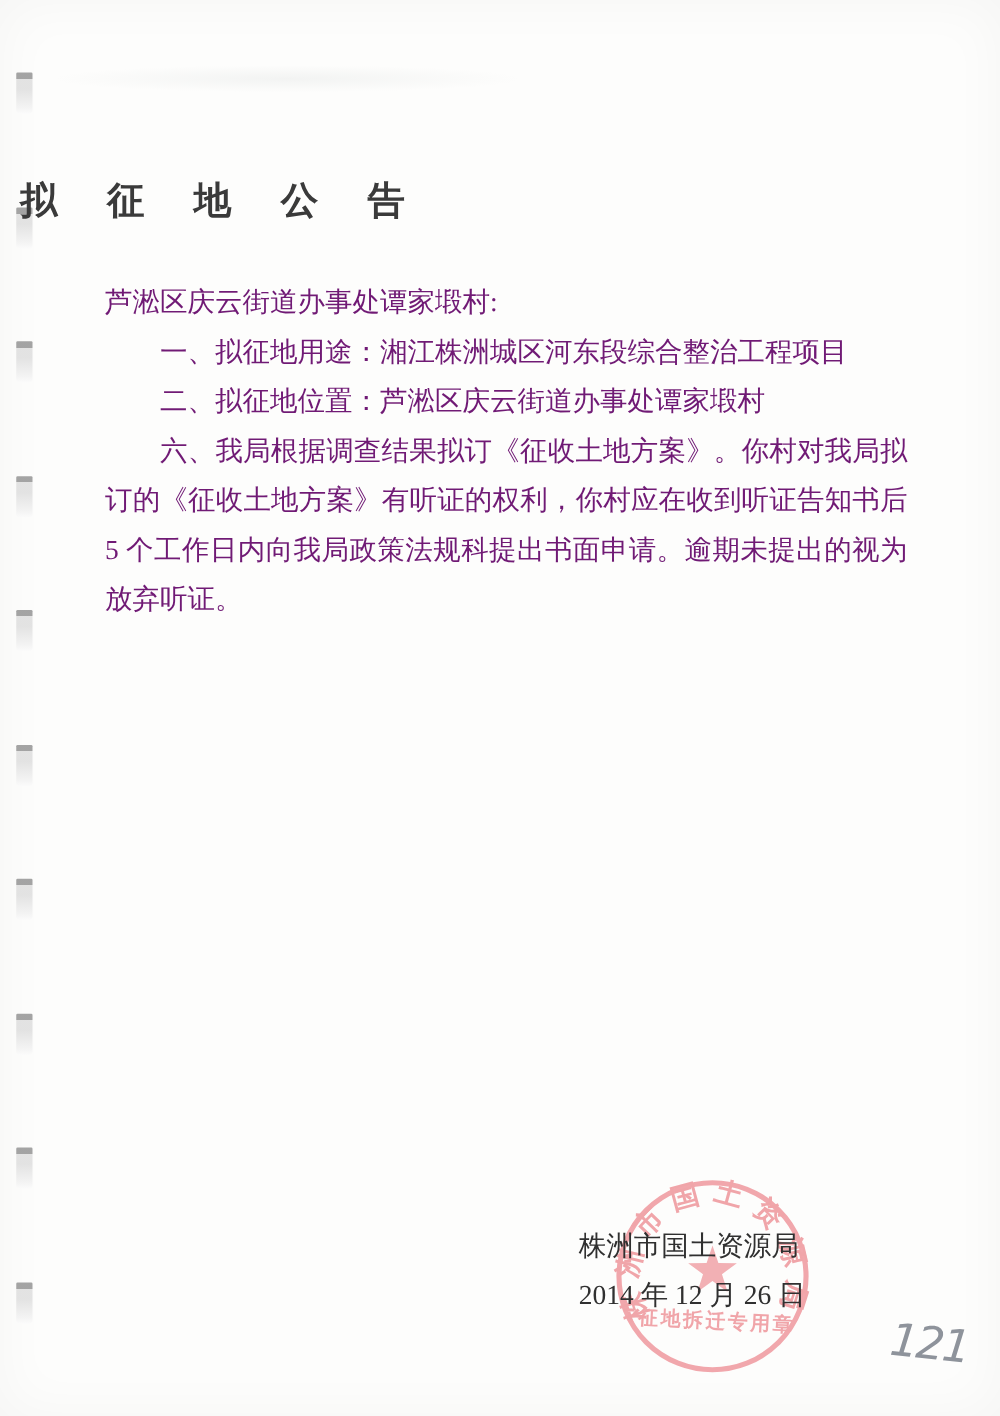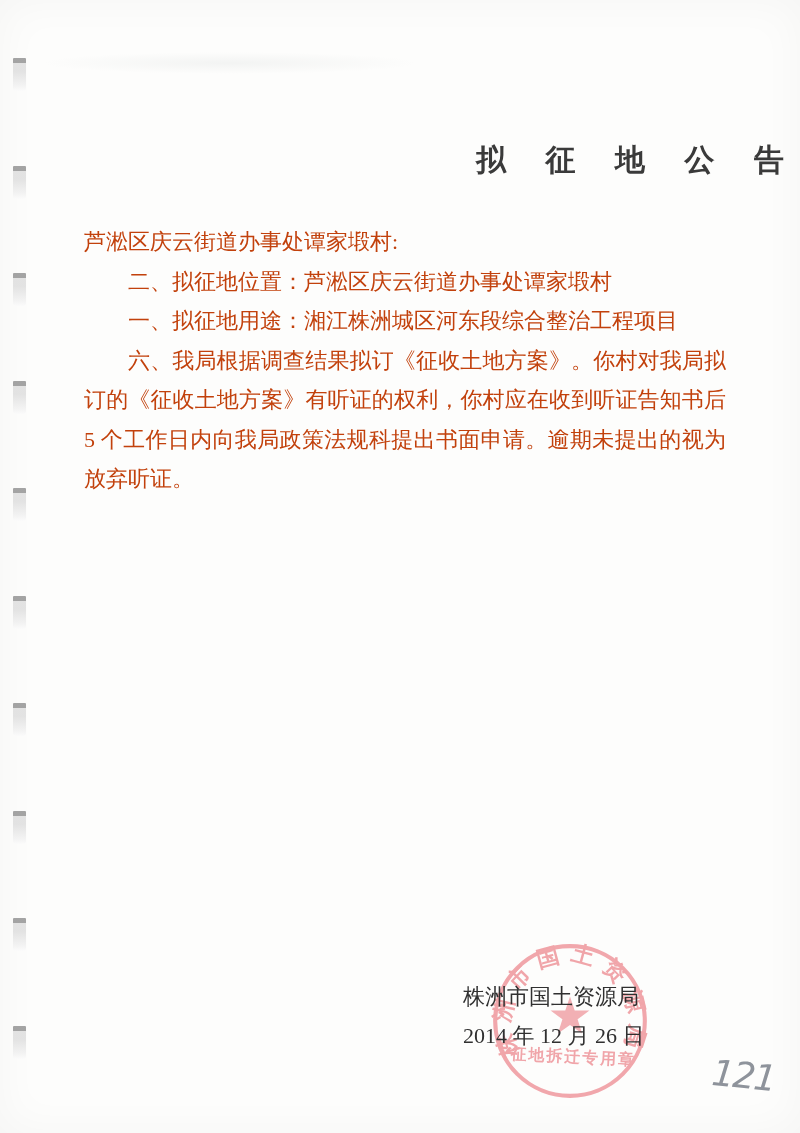--- a/index.html
+++ b/index.html
@@ -16,31 +16,31 @@
   
   .binding-hole {
     position:absolute;
     left:13px; width:13px; height:33px;
     background:linear-gradient(#949494 0 5px,#dedede 5px 40%,#f2f2f2 85%,#fbfbfb);
     border-radius:1px 1px 3px 3px;
     opacity:.85;
   }
   .doc-title {
     position:absolute; top:140px; left:0; right:0;
-    text-align:right;
+    text-align:left;
     font-size:30px; font-weight:600;
     letter-spacing:16px; text-indent:16px;
     color:#3a3a3a;
     white-space:nowrap;
   }
   .doc-body {
     position:absolute; top:222px; left:84px; width:642px;
     font-size:22px; line-height:39.5px;
     text-align:justify; text-justify:inter-character;
-    color:#c2410c;
+    color:#701a75;
   }
   .doc-body p { margin:0; text-indent:2em; }
   .doc-body p.addressee { text-indent:0; }
   .signature-block {
     position:absolute; top:977px; left:463px;
     font-size:22px; line-height:39px;
     color:#303030; white-space:nowrap;
     z-index:3;
   }
   .seal {
@@ -79,22 +79,22 @@
       <div class="binding-hole" style="top: 703px;"></div>
       <div class="binding-hole" style="top: 810.5px;"></div>
       <div class="binding-hole" style="top: 918px;"></div>
       <div class="binding-hole" style="top: 1025.5px;"></div>
     </div>
 
   <div class="doc-title">拟 征 地 公 告</div>
 
   <div class="doc-body">
     <p class="addressee">芦淞区庆云街道办事处谭家塅村:</p>
+    <p>一、拟征地用途：湘江株洲城区河东段综合整治工程项目</p>
     <p>二、拟征地位置：芦淞区庆云街道办事处谭家塅村</p>
-    <p>一、拟征地用途：湘江株洲城区河东段综合整治工程项目</p>
     <p>六、我局根据调查结果拟订《征收土地方案》。你村对我局拟订的《征收土地方案》有听证的权利，你村应在收到听证告知书后 5 个工作日内向我局政策法规科提出书面申请。逾期未提出的视为放弃听证。</p>
   </div>
 
   <svg class="seal" viewBox="0 0 160 160" xmlns="http://www.w3.org/2000/svg">
     <circle cx="80" cy="80" r="73" fill="none" stroke="#ef959b" stroke-width="4"></circle>
     <defs>
       <path id="seal-arc" d="M 25.5 99.8 A 58 58 0 1 1 134.5 99.8" fill="none"></path>
     </defs>
     <text font-size="22" letter-spacing="9" fill="#ee9298" font-family="Liberation Serif, serif" font-weight="600">
       <textPath href="#seal-arc" startOffset="50%" text-anchor="middle">株洲市国土资源局</textPath>

